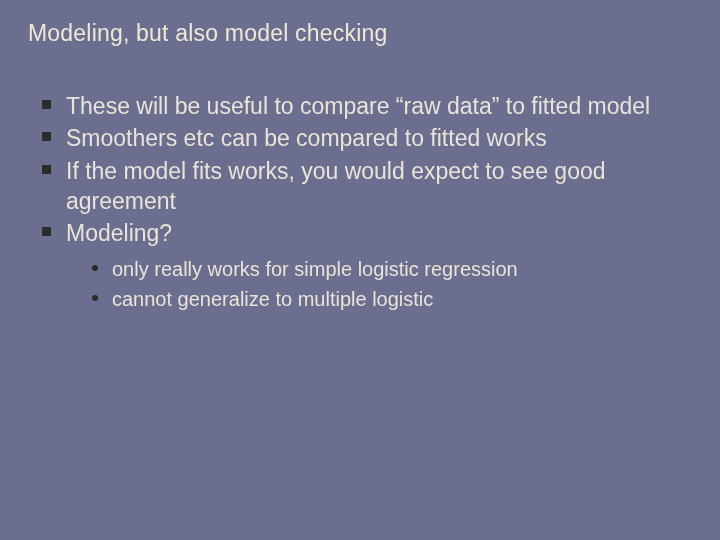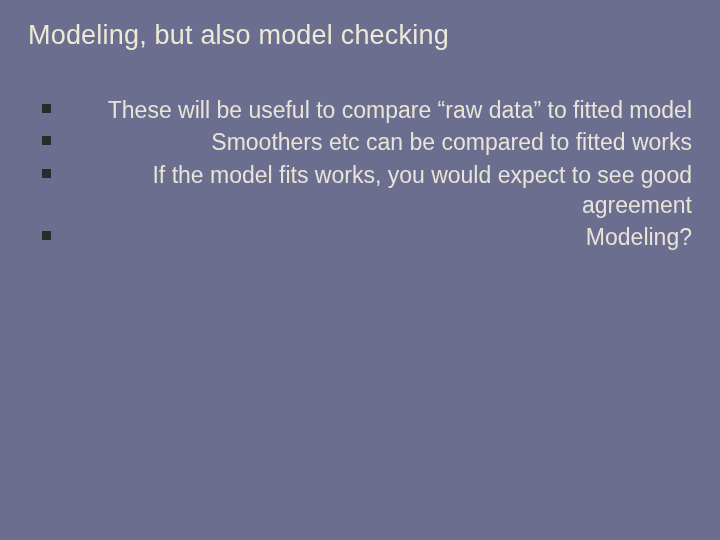--- a/index.html
+++ b/index.html
@@ -9,30 +9,29 @@
     font-family: Arial, Helvetica, sans-serif;
     color: #e8e4d8;
     overflow: hidden;
   }
   .slide {
     width: 720px;
     height: 540px;
     padding: 20px 28px 24px 28px;
   }
   .title {
-    font-size: 27px;
+    font-size: 23px;
     color: #eee9d6;
     font-weight: 400;
     margin-bottom: 44px;
     letter-spacing: 0.2px;
   }
   ul.level1 {
     list-style: none;
     padding-left: 10px;
-    text-align: right;
   }
   ul.level1 > li {
     position: relative;
     padding-left: 28px;
     font-size: 23px;
     line-height: 1.32;
     margin-bottom: 2px;
     color: #e8e4d8;
   }
   ul.level1 > li::before {
@@ -72,15 +71,19 @@
 <body>
 
 <div class="slide">
   <h1 class="title">Modeling, but also model checking</h1>
   <ul class="level1">
     <li><span>These will be useful to compare “raw data” to fitted model</span></li>
     <li><span>Smoothers etc can be compared to fitted works</span></li>
     <li><span>If the model fits works, you would expect to see good agreement</span></li>
     <li>
       <span>Modeling?</span>
+      <ul class="level2">
+        <li><span>only really works for simple logistic regression</span></li>
+        <li><span>cannot generalize to multiple logistic</span></li>
+      </ul>
     </li>
   </ul>
 </div>
 
 </body></html>

